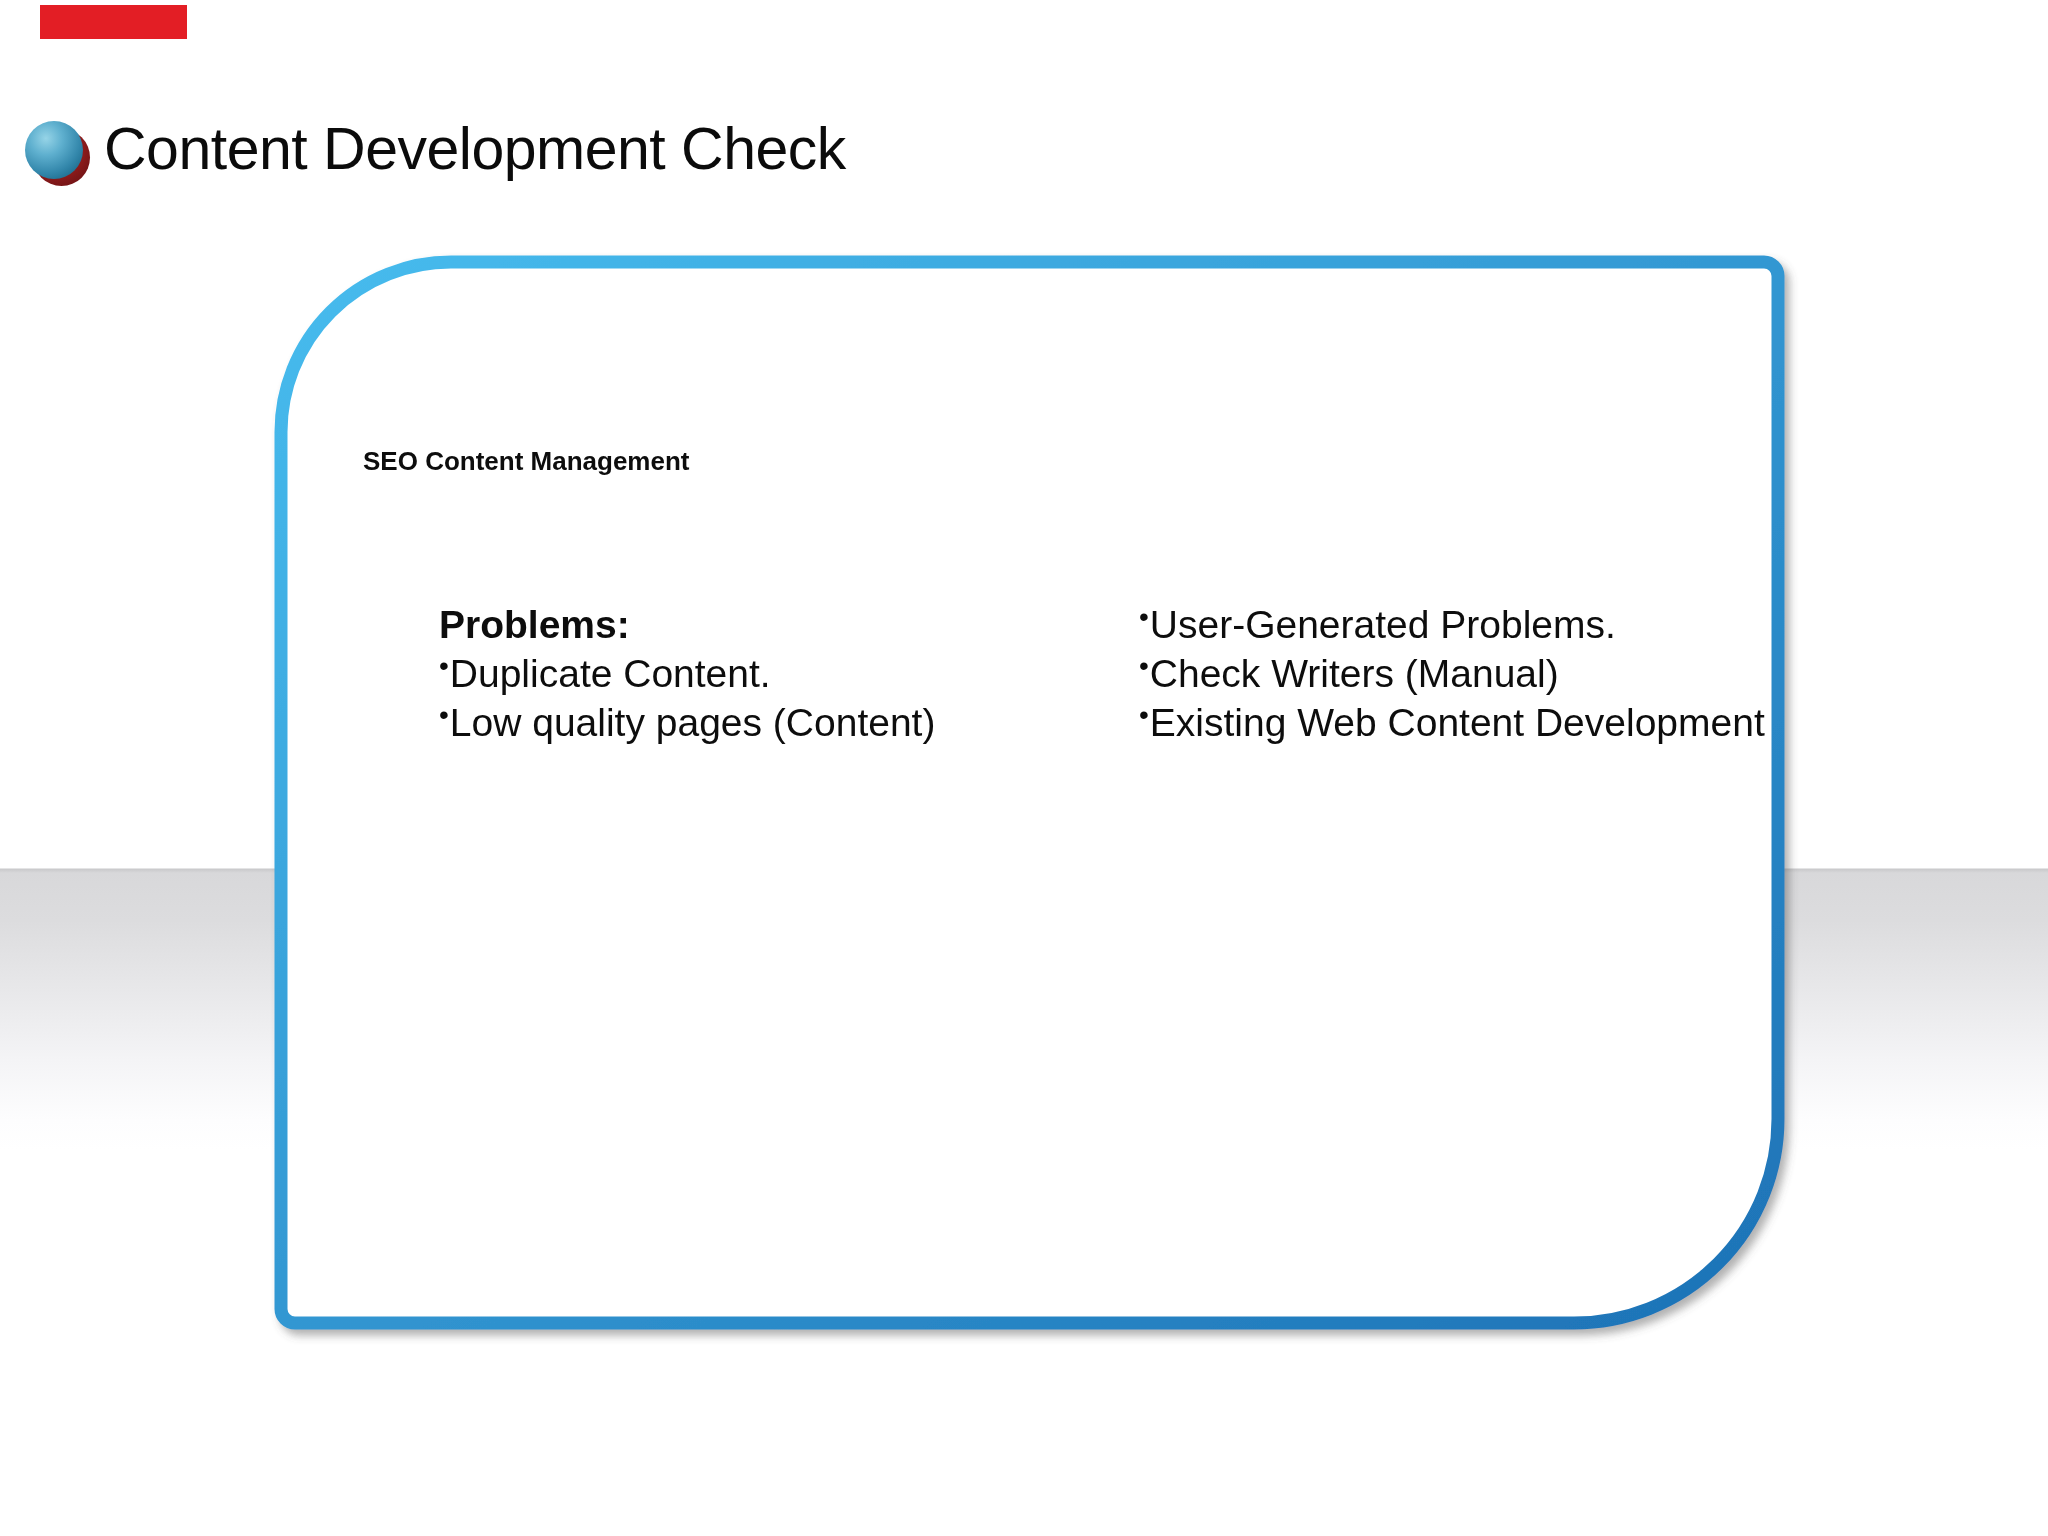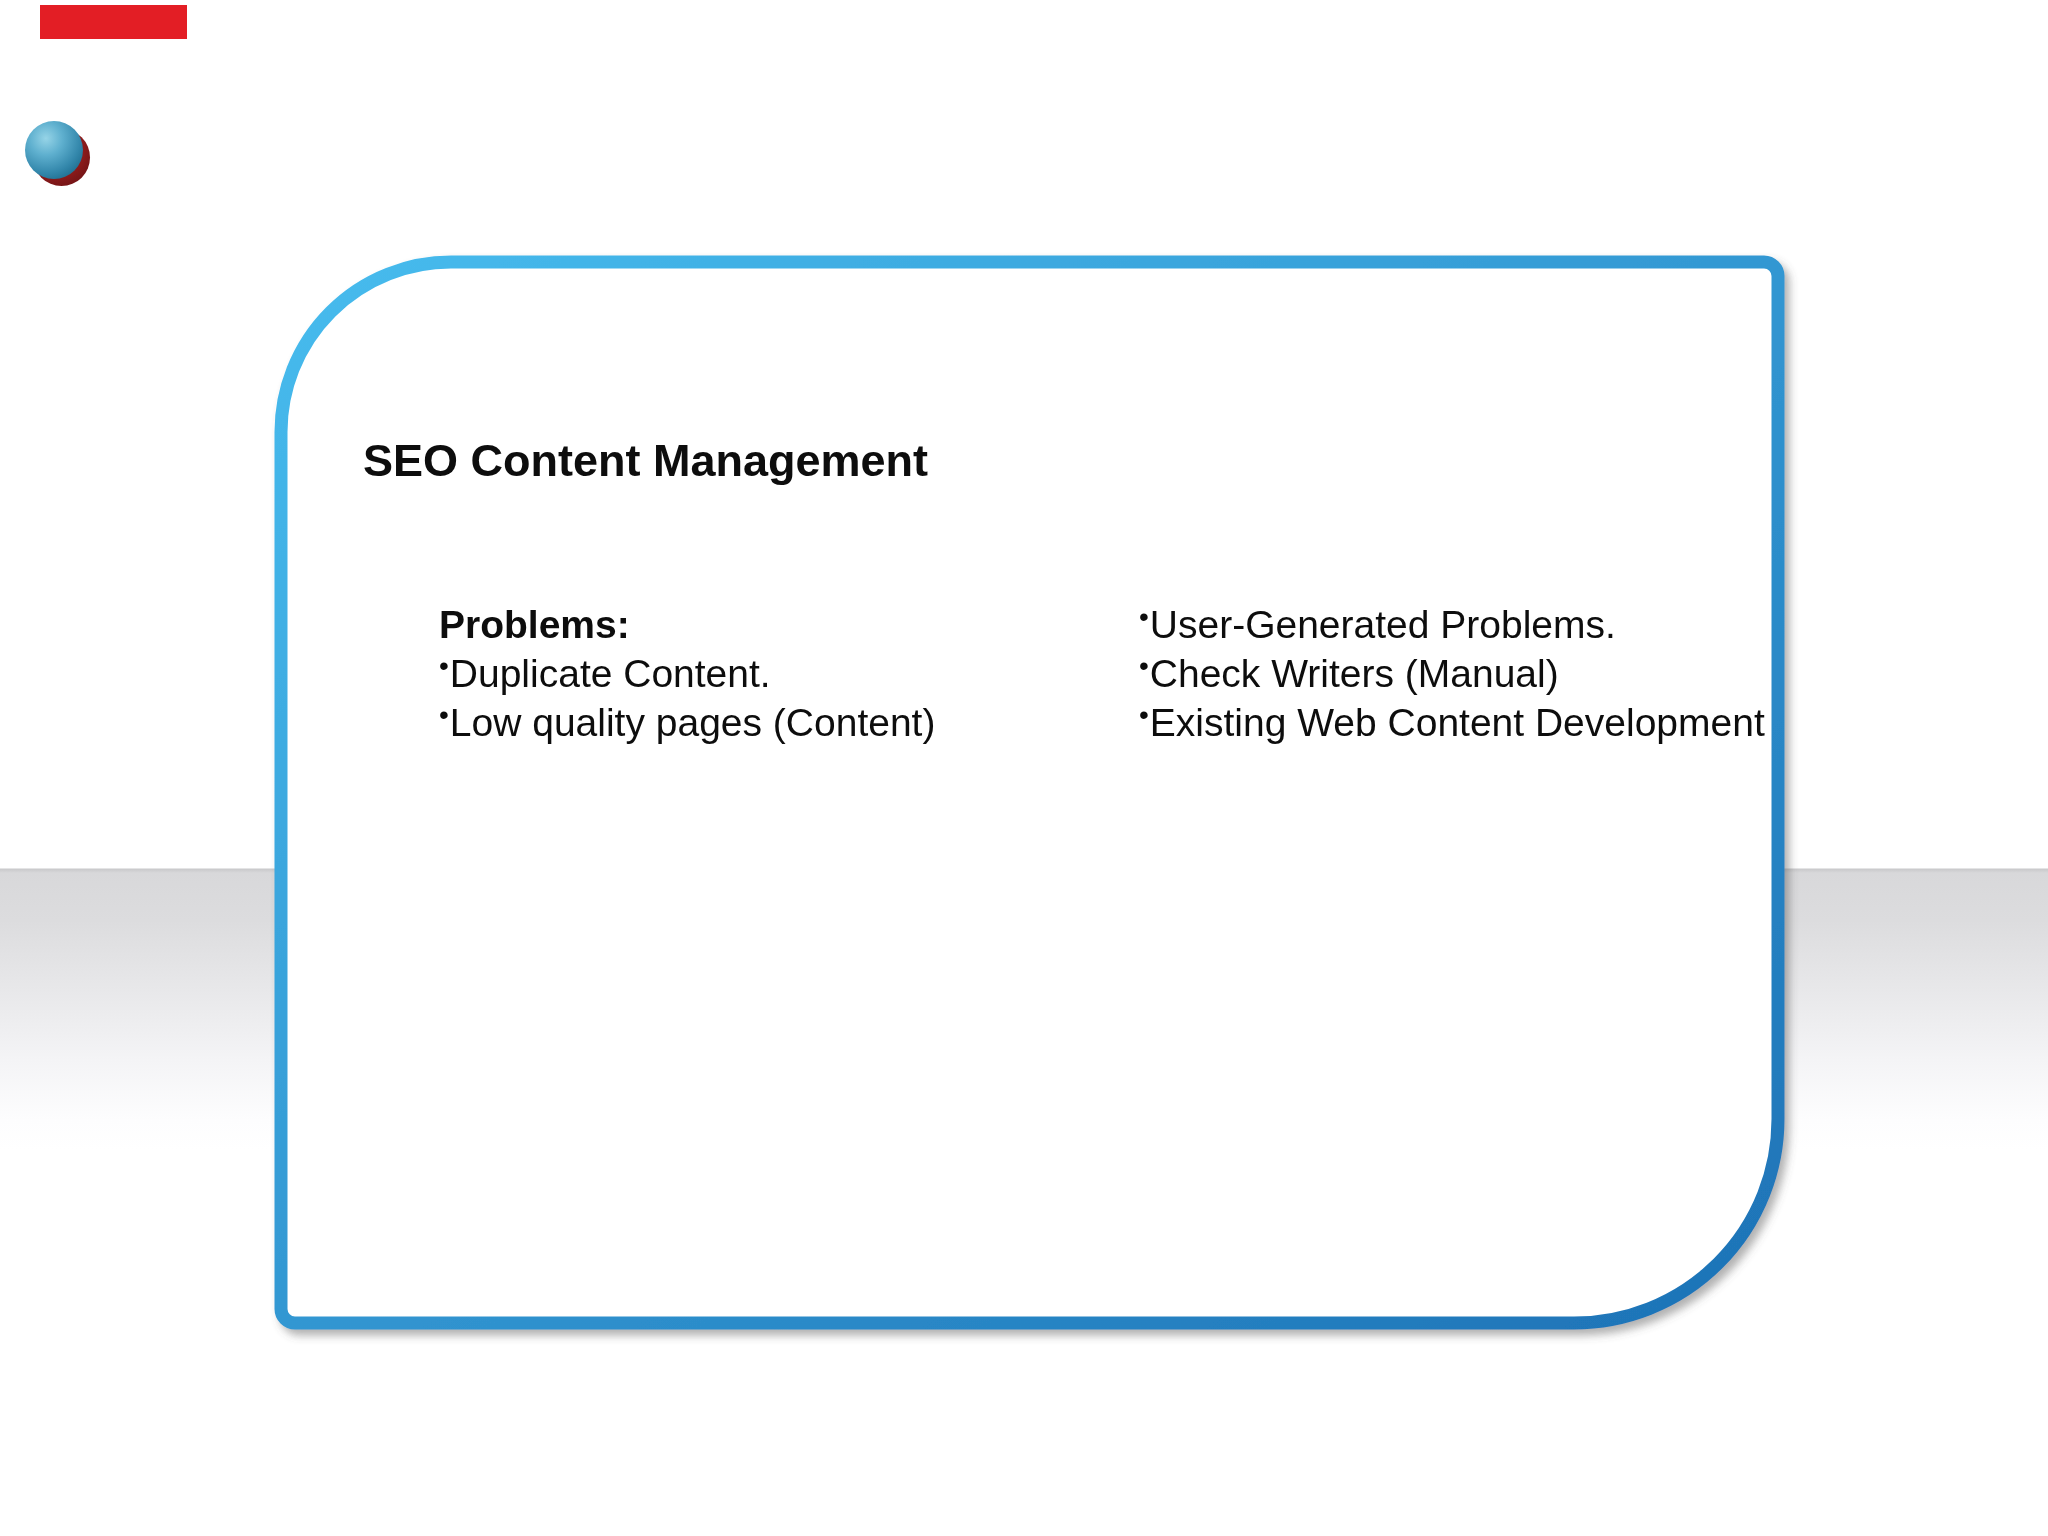--- a/index.html
+++ b/index.html
@@ -42,21 +42,21 @@
     font-size:59px; line-height:64px; font-weight:400;
     letter-spacing:-0.5px;
     color:#0b0b0b;
     white-space:nowrap;
   }
 
   .panel-shape { position:absolute; left:0; top:0; width:2048px; height:1536px; }
 
   .panel-heading {
     position:absolute; left:363px; top:437px;
-    font-size:45px; line-height:48px; font-weight:bold;
+    font-size:26px; line-height:48px; font-weight:bold;
     white-space:nowrap;
   }
 
   .col {
     position:absolute; top:600px;
     font-size:39px; line-height:49px;
     white-space:nowrap;
     margin-left:26px;
   }
   .col-problems  { left:413px; }
@@ -75,20 +75,21 @@
 
 <div class="slide">
 
   <div class="accent-bar" style="background: rgb(227, 30, 37);"></div>
 
   <span class="sphere">
     <span class="sphere-back"></span>
     <span class="sphere-ball"></span>
   </span>
 
+  <h1 class="slide-title">Content Development Check</h1>
 
   <svg class="panel-shape" viewBox="0 0 2048 1536" xmlns="http://www.w3.org/2000/svg">
     <defs>
       <linearGradient id="borderGrad" x1="0" y1="0" x2="1" y2="1">
         <stop offset="0" stop-color="#47bcee"></stop>
         <stop offset="1" stop-color="#1d72b6"></stop>
       </linearGradient>
       <filter id="panelShadow" x="-5%" y="-5%" width="112%" height="112%">
         <feDropShadow dx="5" dy="6" stdDeviation="4" flood-color="#555555" flood-opacity="0.45"></feDropShadow>
       </filter>

